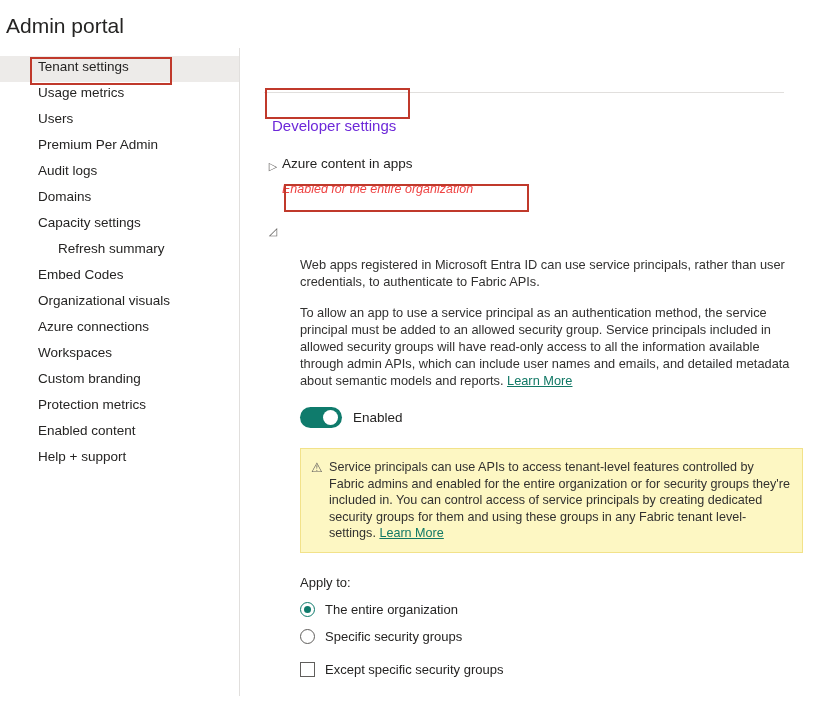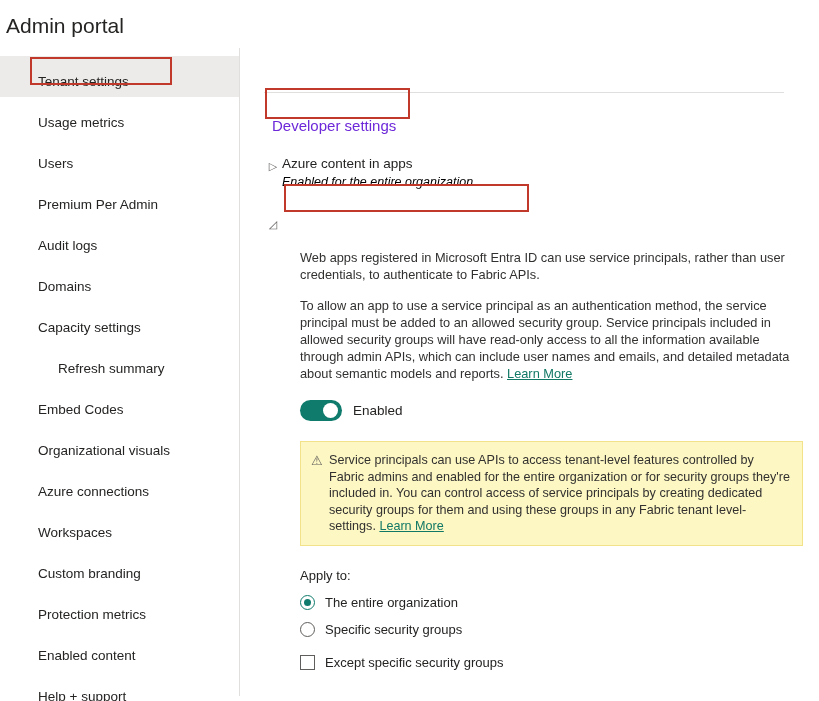--- a/index.html
+++ b/index.html
@@ -33,21 +33,21 @@
   .sidebar {
     width: 240px;
     flex: 0 0 240px;
     border-right: 1px solid #e1dfdd;
     height: 648px;
     box-sizing: border-box;
     padding-top: 8px;
     background: #ffffff;
   }
   .nav-item {
-    padding: 17px 10px 6px 38px;
+    padding: 2px 10px 6px 38px;
     font-size: 13.5px;
     color: #252423;
     line-height: 18px;
     cursor: pointer;
     white-space: nowrap;
   }
   .nav-item.sub {
     padding-left: 58px;
   }
   .nav-item.selected {
@@ -117,23 +117,23 @@
     user-select: none;
   }
   .setting-label {
     font-size: 13.5px;
     color: #252423;
     line-height: 18px;
   }
   .setting-sub {
     font-size: 12.5px;
     font-style: italic;
-    color: #000000;
+    color: #ef4444;
     line-height: 18px;
-    margin-top: 0;
+    margin-top: 7px;
   }
   .setting-body {
     margin: 16px 0 0 36px;
     max-width: 492px;
   }
   .setting-body p {
     margin: 0 0 14px 0;
     font-size: 12.8px;
     line-height: 17px;
     color: #323130;

